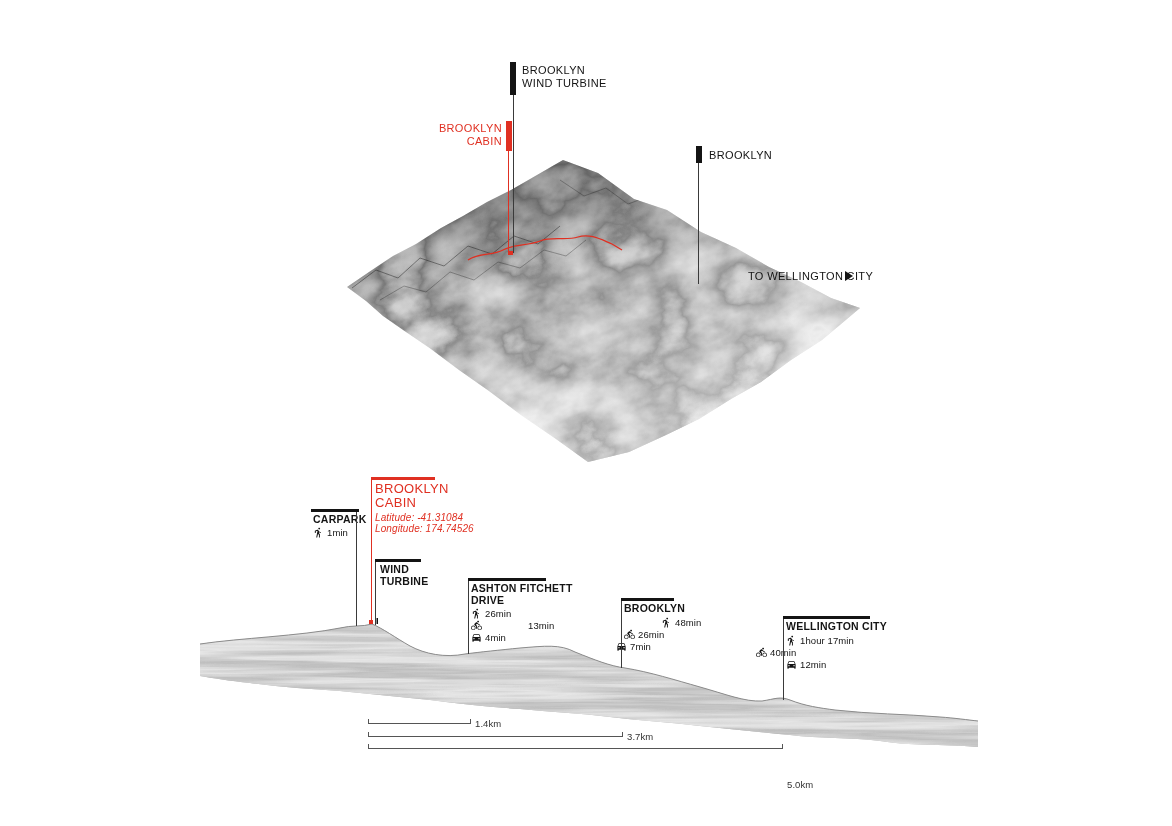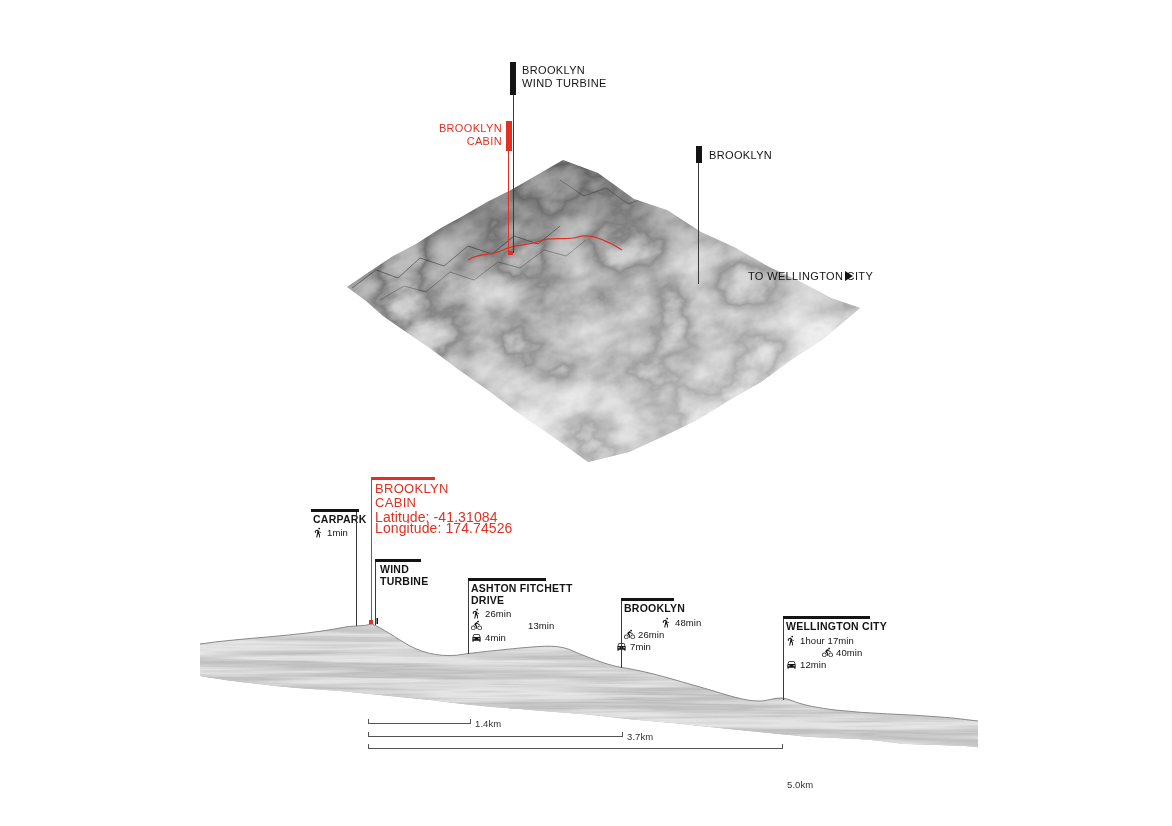--- a/index.html
+++ b/index.html
@@ -9,21 +9,21 @@
     font-family:"Liberation Sans", sans-serif; color:#141414; overflow:hidden;
   }
   .abs { position:absolute; }
   
   .mlabel { position:absolute; font-size:11px; letter-spacing:.35px; line-height:13px; white-space:nowrap; color:#141414; }
   .mlabel div { white-space:nowrap; }
   
   .plabel { position:absolute; font-size:10.5px; font-weight:700; letter-spacing:.25px; line-height:11.5px; white-space:nowrap; color:#141414; }
   .red { color:#e03022; }
   .cabin-title { position:absolute; font-size:13px; font-weight:400; letter-spacing:.3px; line-height:14px; white-space:nowrap; color:#e03022; }
-  .coords { position:absolute; font-size:14px; line-height:11px; letter-spacing:.1px; white-space:nowrap; color:#e03022; }
+  .coords { position:absolute; font-size:10px; line-height:11px; letter-spacing:.1px; white-space:nowrap; color:#e03022;font-style:italic; }
   
   .vbar { position:absolute; background:#141414; }
   .hbar { position:absolute; background:#141414; height:3px; }
   .leader { position:absolute; width:1px; background:#3a3a3a; }
   .leader-red { position:absolute; width:1px; background:#e03022; }
   
   .trow { position:absolute; display:flex; align-items:center; gap:3px; font-size:9.5px; letter-spacing:.1px; color:#141414; white-space:nowrap; }
   .trow svg { width:11px; height:11px; fill:#141414; flex:0 0 auto; }
   
   .sline { position:absolute; height:1px; background:#555; }
@@ -229,21 +229,21 @@
   <div class="leader" style="left:621px; top:601px; height:67px;"></div>
 
   <div class="hbar" style="left:783px; top:616px; width:87px;"></div>
   <div class="plabel" style="left:786px; top:621px;">WELLINGTON CITY</div>
   <div class="trow" style="left:786px; top:635px;">
     <svg>
         <use href="#i-walk" xlink:href="#i-walk"></use>
       </svg>
     <span>1hour 17min</span>
   </div>
-  <div class="trow" style="left:822px; top:647px;">
+  <div class="trow" style="left:756px; top:647px;">
     <svg>
         <use href="#i-bike" xlink:href="#i-bike"></use>
       </svg>
     <span>40min</span>
   </div>
   <div class="trow" style="left:786px; top:659px;">
     <svg>
         <use href="#i-car" xlink:href="#i-car"></use>
       </svg>
     <span>12min</span>

